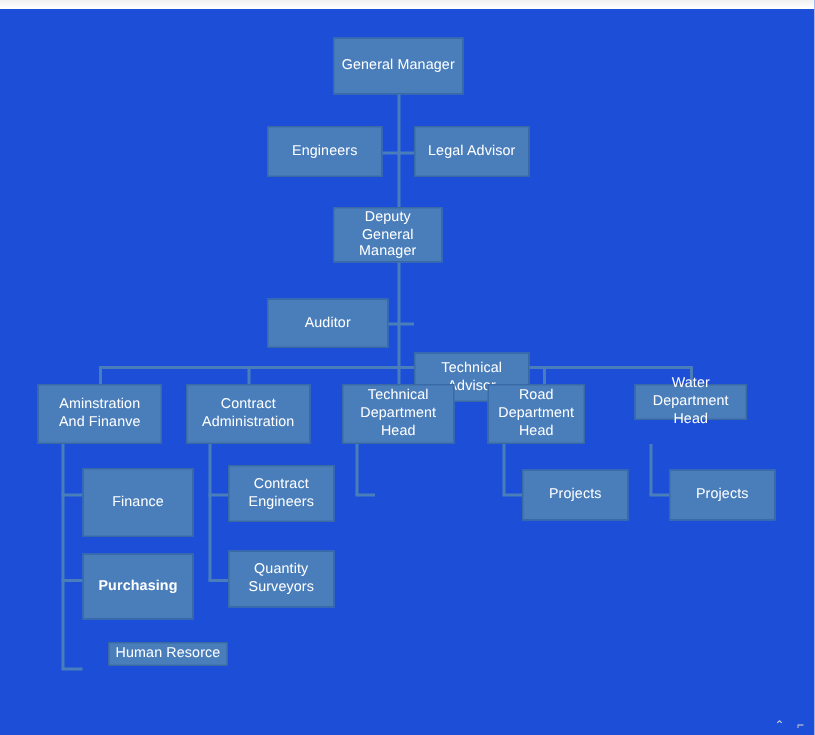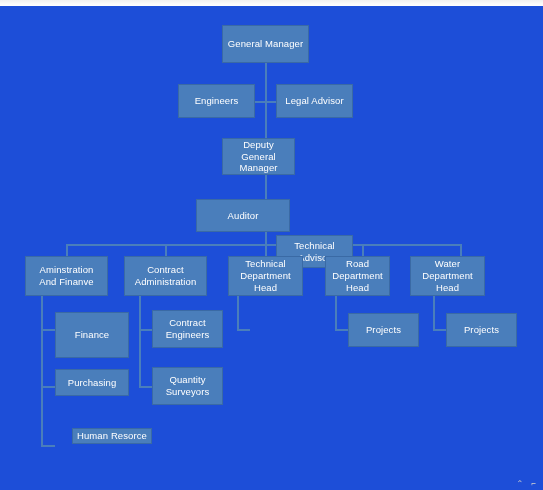--- a/index.html
+++ b/index.html
@@ -108,53 +108,53 @@
 
   <div class="node" style="left:222px; top:25px; width:87px; height:38px;">General Manager</div>
 
   <div class="node" style="left:178px; top:84px; width:77px; height:34px;">Engineers</div>
 
   <div class="node" style="left:276px; top:84px; width:77px; height:34px;">Legal Advisor</div>
 
   <div class="node" style="left:222px; top:138px; width:73px; height:37px;">Deputy General
 Manager</div>
 
-  <div class="node" style="left:178px; top:199px; width:94px; height:33px;margin-left:18px;">Auditor</div>
+  <div class="node" style="left:178px; top:199px; width:81px; height:33px;">Auditor</div>
 
   <div class="node" style="left:276px; top:199px; width:77px; height:33px;margin-top:36px;">Technical Advisor</div>
 
   <div class="node" style="left:25px; top:256px; width:83px; height:40px;">Aminstration
 And Finanve</div>
 
   <div class="node" style="left:124px; top:256px; width:83px; height:40px;">Contract
 Administration</div>
 
   <div class="node" style="left:228px; top:256px; width:75px; height:40px;">Technical
 Department
 Head</div>
 
   <div class="node" style="left:325px; top:256px; width:65px; height:40px;">Road
 Department
 Head</div>
 
-  <div class="node" style="left:410px; top:256px; width:75px; height:40px;">Water
+  <div class="node" style="left:423px; top:256px; width:75px; height:24px;">Water
 Department
 Head</div>
 
   <div class="node" style="left:55px; top:312px; width:74px; height:46px;">Finance</div>
 
   <div class="node" style="left:152px; top:310px; width:71px; height:38px;">Contract
 Engineers</div>
 
 
   <div class="node" style="left:348px; top:313px; width:71px; height:34px;">Projects</div>
 
   <div class="node" style="left:446px; top:313px; width:71px; height:34px;">Projects</div>
 
-  <div class="node" style="left:55px; top:369px; width:74px; height:27px;">Purchasing</div>
+  <div class="node" style="left:55px; top:369px; width:74px; height:44px;font-weight:bold;">Purchasing</div>
 
   <div class="node" style="left:152px; top:367px; width:71px; height:38px;text-align:center;">Quantity
 Surveyors</div>
 
   <div class="node" style="left:72px; top:428px; width:80px; height:16px;">Human Resorce</div>
 
   <div class="corner-affordance">⌃ ⌐</div>
 
 </div>
 

